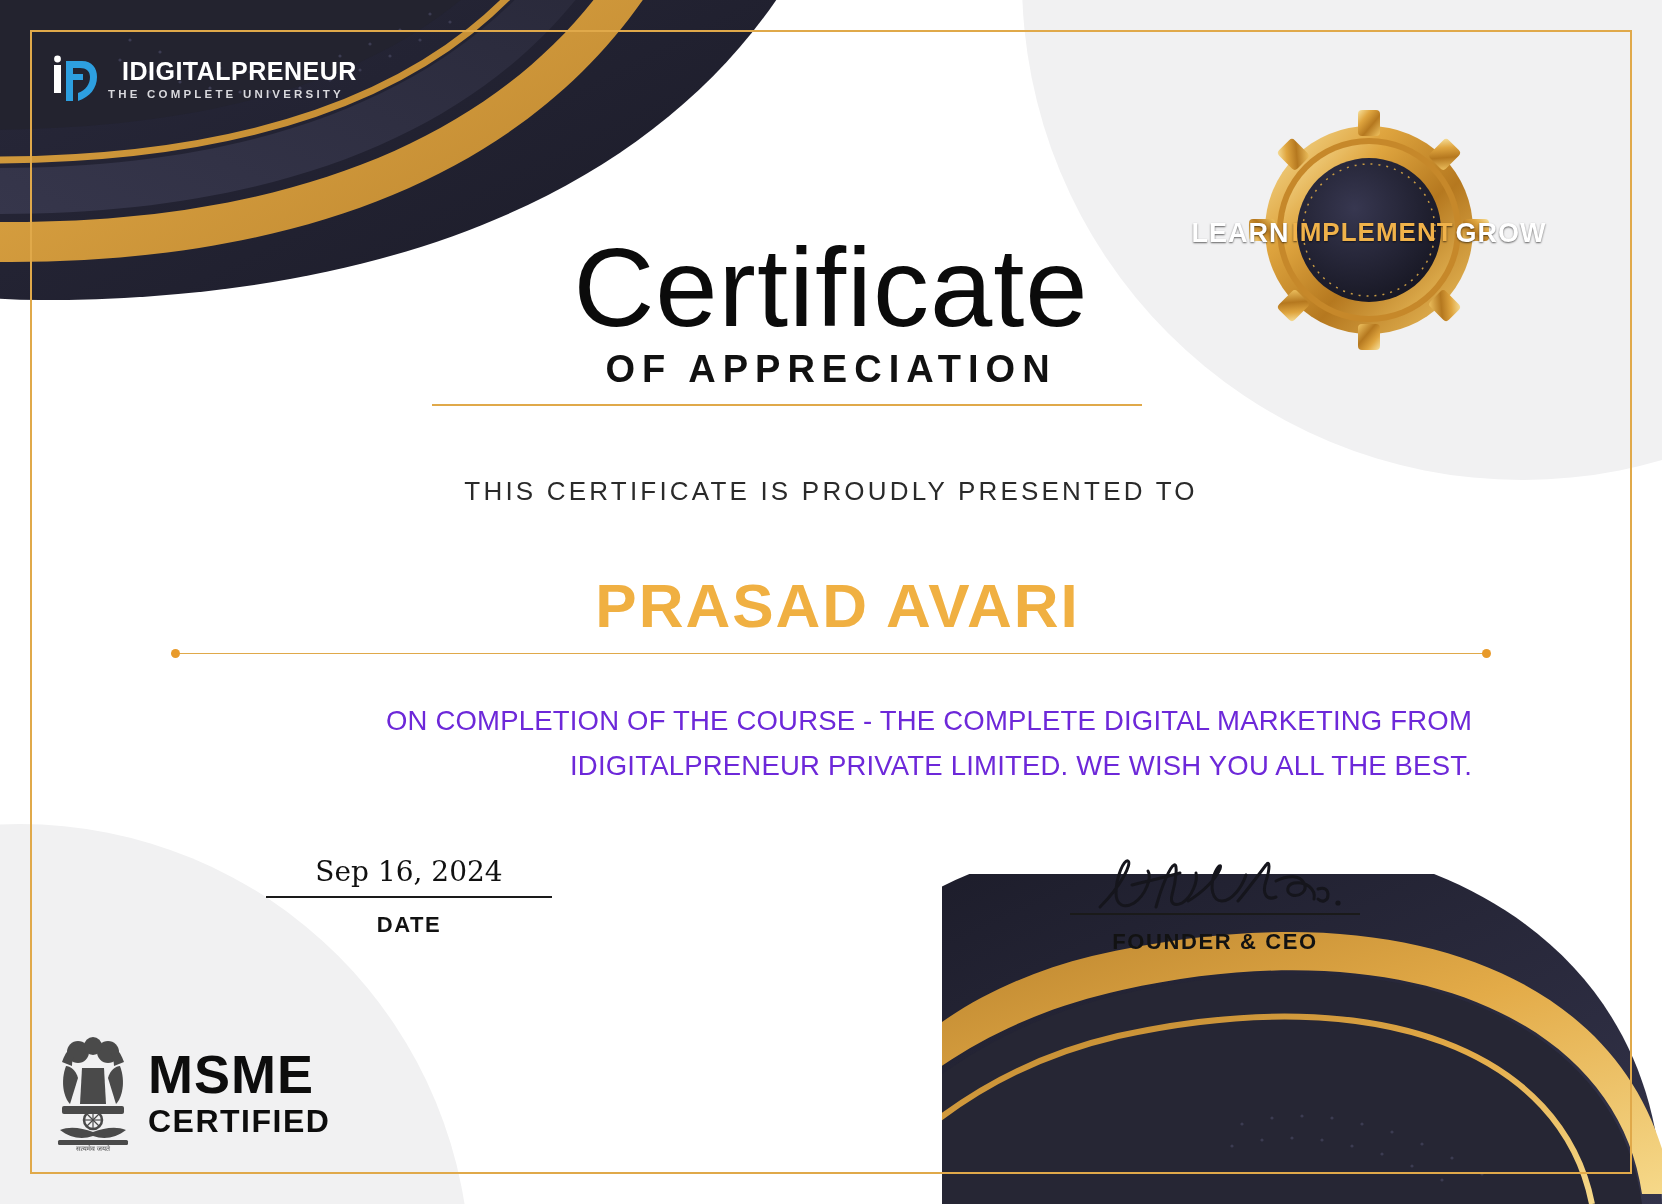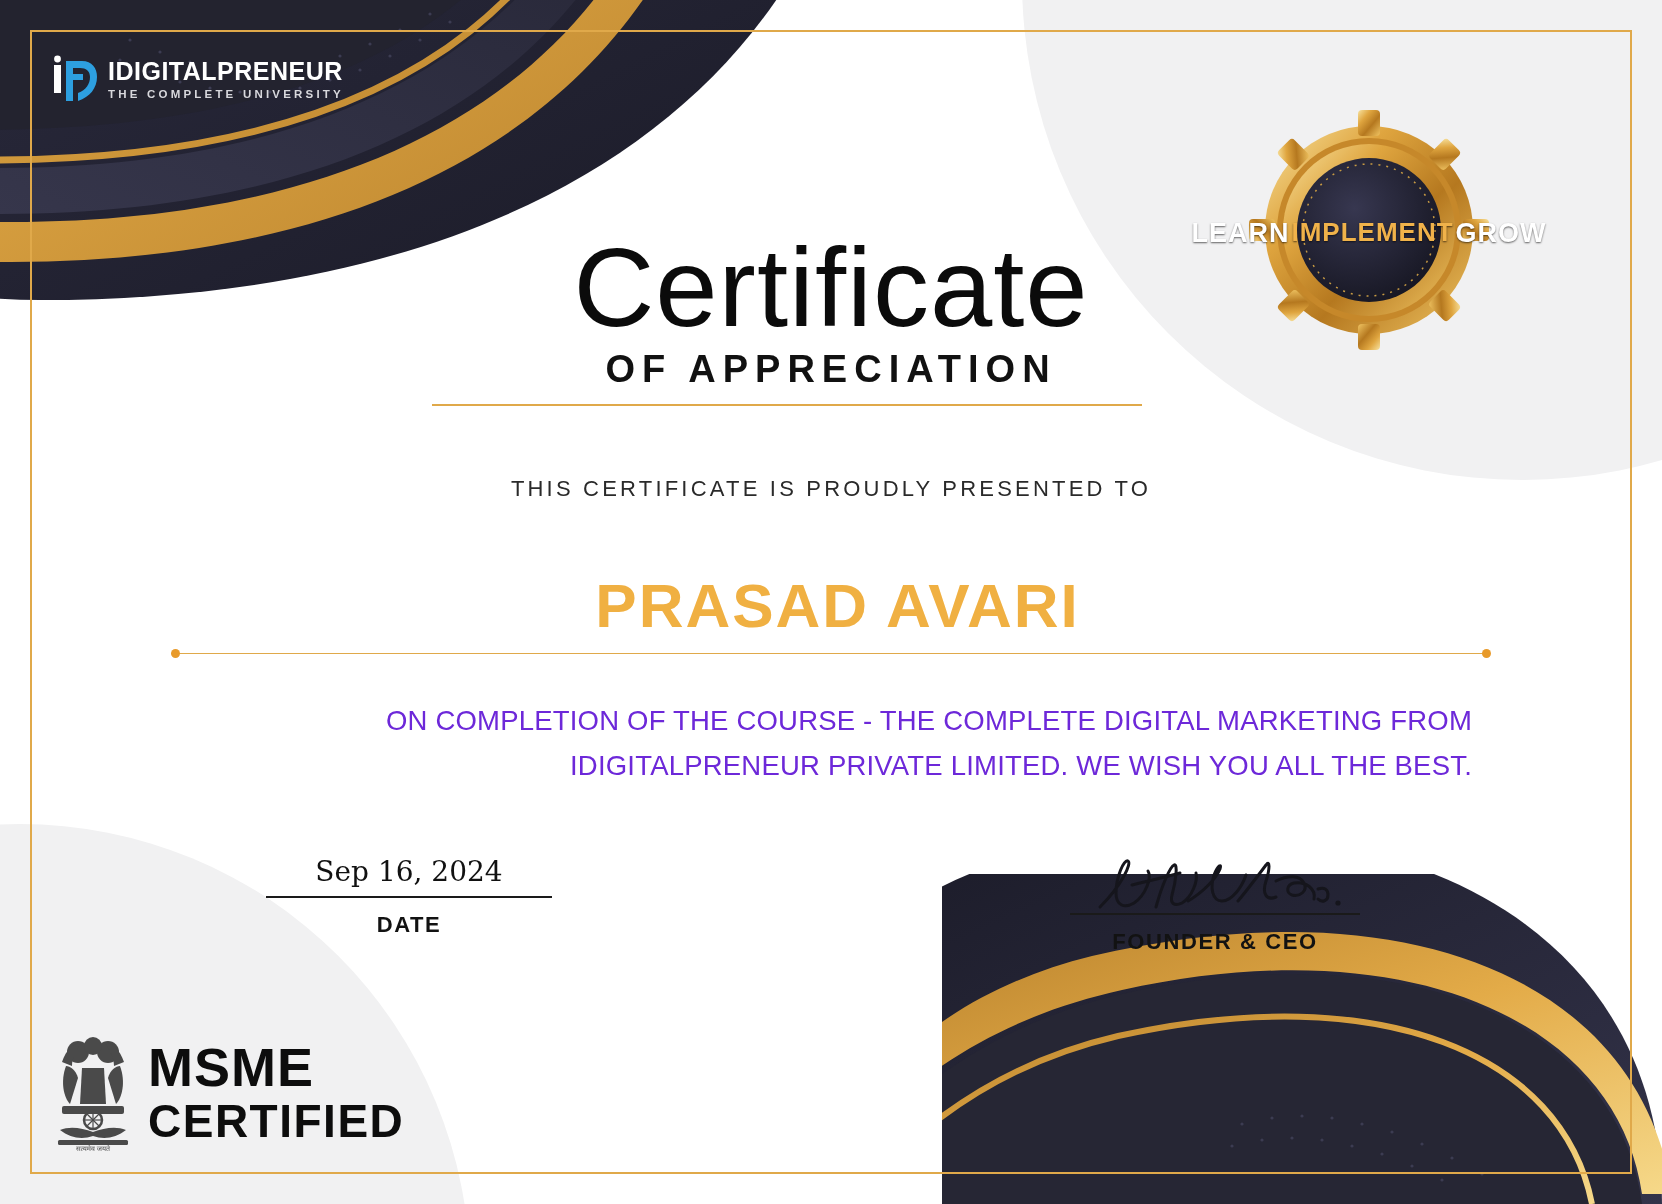--- a/index.html
+++ b/index.html
@@ -69,20 +69,21 @@
     width: 46px; height: 50px;
     position: relative;
     flex: none;
   }
   .logo-text { display: flex; flex-direction: column; line-height: 1; }
   .logo-name {
     color: #ffffff;
     font-size: 25px;
     font-weight: bold;
     letter-spacing: 0.5px;
+    margin-left: 14px;
   }
   .logo-sub {
     color: #d8d8dd;
     font-size: 11.5px;
     letter-spacing: 3.2px;
     margin-top: 5px;
     font-weight: bold;
   }
 
   
@@ -137,21 +138,21 @@
     top: 404px;
     left: 432px; width: 710px;
     height: 2px;
     background: #e0a94a;
   }
 
   .presented {
     position: absolute;
     top: 476px; left: 0; right: 0;
     text-align: center;
-    font-size: 22px;
+    font-size: 26px;
     color: #2a2a2a;
     letter-spacing: 3.2px;
   }
   .recipient {
     position: absolute;
     top: 570px; left: 0; right: 0;
     text-align: center;
     font-size: 62px;
     font-weight: bold;
     color: #f0b042;
@@ -225,21 +226,21 @@
   }
   .msme-emblem { width: 82px; height: 120px; flex: none; }
   .msme-text { display: flex; flex-direction: column; line-height: 1; }
   .msme-line1 {
     font-size: 54px;
     font-weight: bold;
     letter-spacing: 1px;
     color: #0d0d0d;
   }
   .msme-line2 {
-    font-size: 46px;
+    font-size: 32px;
     font-weight: bold;
     letter-spacing: 1.5px;
     color: #0d0d0d;
     margin-top: 4px;
   }
 </style>
 </head>
 <body>
 
 <div id="certificate">

